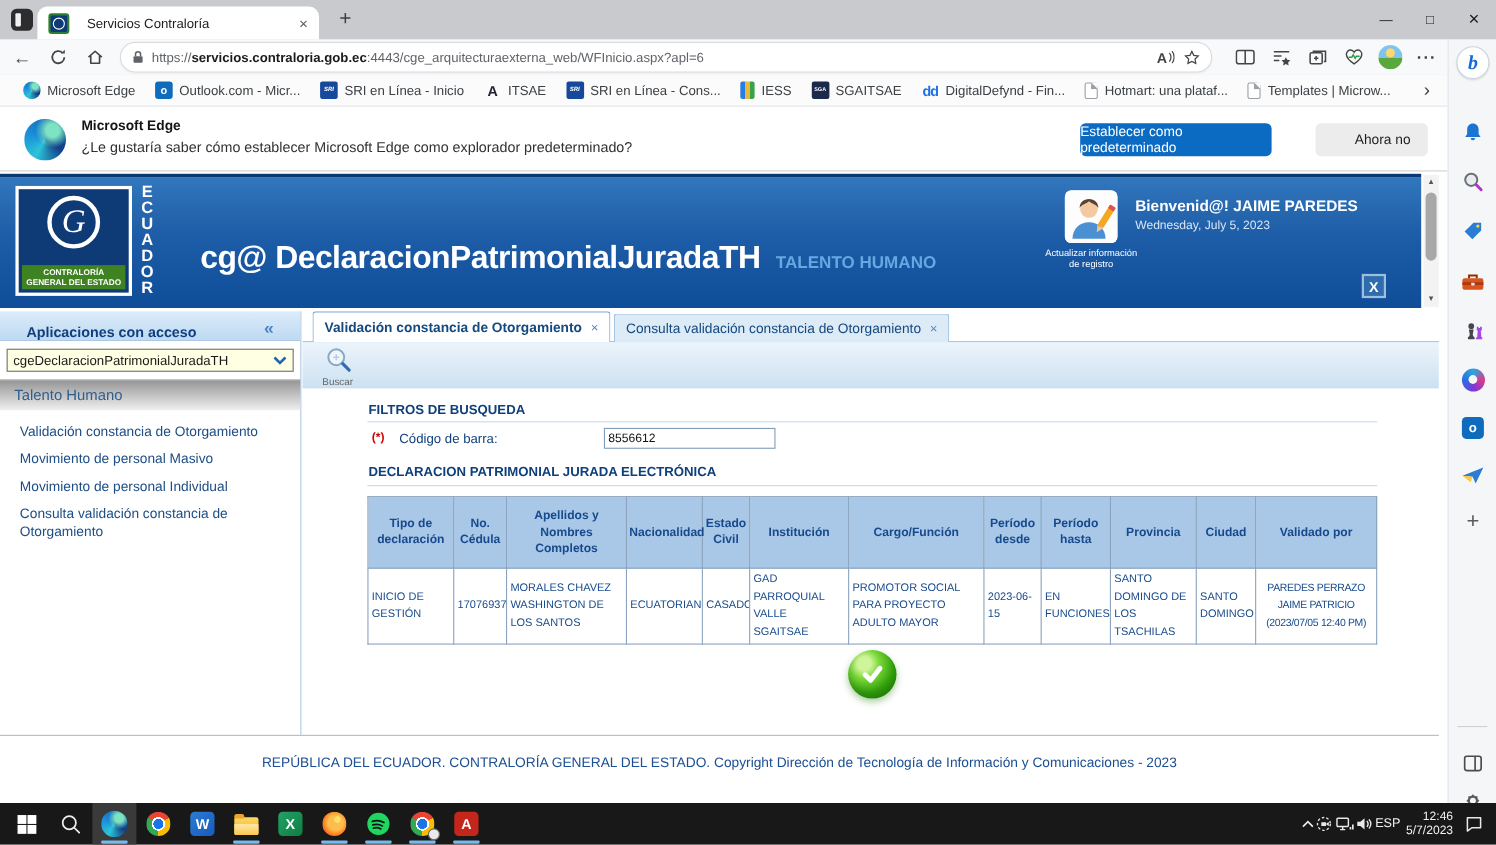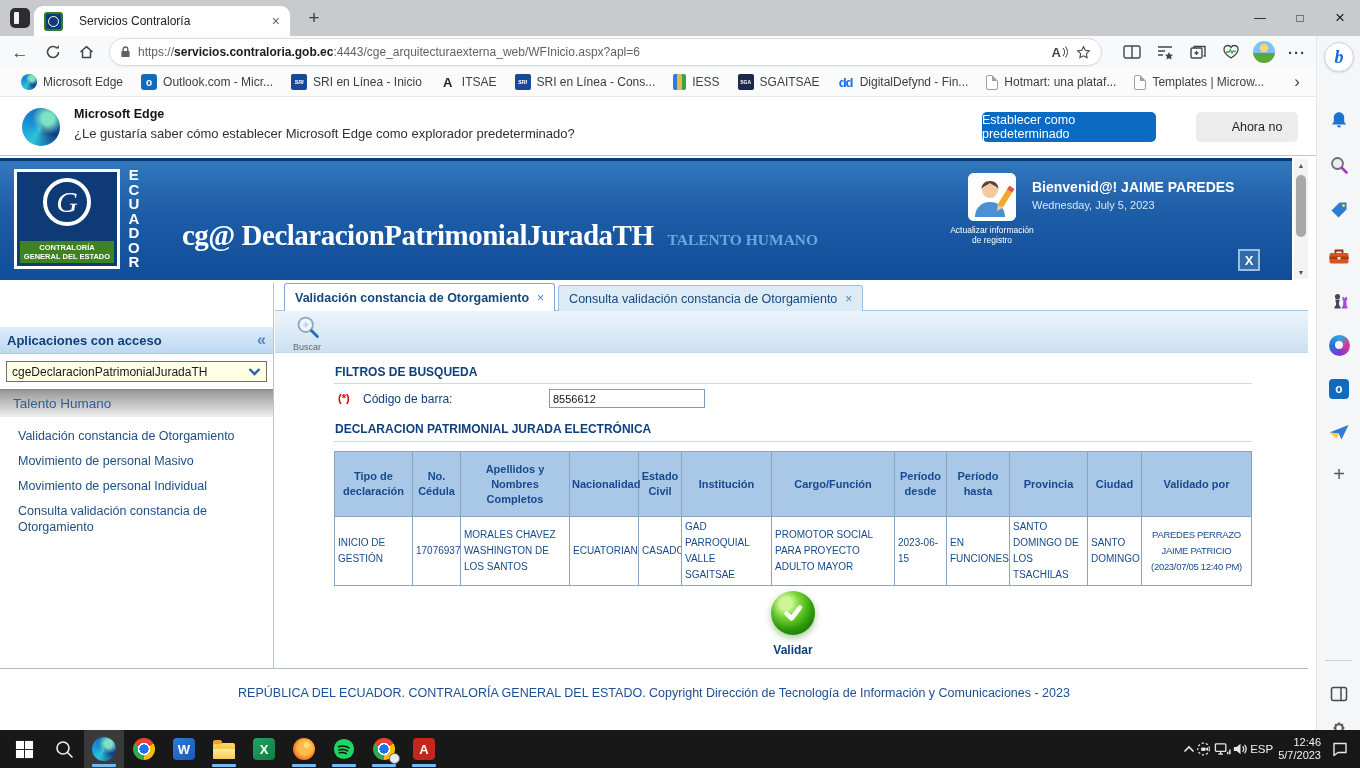--- a/index.html
+++ b/index.html
@@ -73,37 +73,37 @@
 
   .appheader{position:absolute;left:0;top:2px;width:1292px;height:122px;box-sizing:border-box;border-top:3px solid #0a3a74;
     background:linear-gradient(180deg,#3277bd 0%,#1d5ca6 45%,#0f4d98 100%);}
   .cgebox{position:absolute;left:14px;top:8px;width:106px;height:100px;border:3px solid #fff;background:#0e3b76;box-sizing:border-box;}
   .cgecirc{position:absolute;left:50%;top:6px;transform:translateX(-50%);width:48px;height:48px;border:4px solid #fff;border-radius:50%;
     display:flex;align-items:center;justify-content:center;color:#fff;font-family:"Liberation Serif",serif;font-size:30px;font-style:italic;box-sizing:border-box;}
   .cgecap{position:absolute;left:3px;right:3px;bottom:3px;background:#3f8221;color:#fff;font-size:7.5px;font-weight:bold;
     text-align:center;line-height:9px;padding:2px 1px;}
   .vert{position:absolute;left:128px;top:7px;display:flex;flex-direction:column;align-items:center;color:#fff;
     font-weight:bold;font-size:15px;line-height:14.5px;}
-  .apptitle{position:absolute;left:182px;top:58px;display:flex;align-items:baseline;white-space:nowrap;font-family:Liberation Serif, serif;}
+  .apptitle{position:absolute;left:182px;top:58px;display:flex;align-items:baseline;white-space:nowrap;}
   .tmain{color:#fff;font-weight:bold;font-size:29px;letter-spacing:-0.5px;}
   .tsub{color:#64a9e2;font-weight:bold;font-size:15.5px;margin-left:14px;}
   .uav{position:absolute;left:968px;top:12px;width:48px;height:48px;border-radius:6px;overflow:hidden;background:#fdfdfd;}
   .uavcap{position:absolute;left:948px;top:64px;width:88px;text-align:center;color:#fff;font-size:8.5px;line-height:10px;}
   .welc{position:absolute;left:1032px;top:18px;color:#fff;font-weight:bold;font-size:14px;white-space:nowrap;}
   .wdate{position:absolute;left:1032px;top:38px;color:#d7e6f6;font-size:11px;}
   .appclose{position:absolute;left:1238px;top:88px;width:22px;height:22px;background:#2f6cae;border:2px solid #9dbede;
     color:#fff;font-weight:bold;font-size:13px;display:flex;align-items:center;justify-content:center;box-sizing:border-box;}
 
   .hscroll{position:absolute;left:1294px;top:3px;width:14px;height:120px;background:#f3f3f3;}
   .scar{position:absolute;left:0;width:14px;height:13px;display:flex;align-items:center;justify-content:center;font-size:7px;color:#555;}
   .sthumb{position:absolute;left:2px;top:16px;width:10px;height:62px;background:#a8a8a8;border-radius:5px;}
 
   
   .sidebar{position:absolute;left:0;top:127px;width:274px;height:385px;background:#fff;border-right:1px solid #aac8e6;box-sizing:border-box;}
-  .sbhead{height:26px;background:linear-gradient(#dcecfb,#bed9f1);display:flex;align-items:center;padding:0 7px;border-bottom:1px solid #aac8e6;margin-top:44px;}
+  .sbhead{height:26px;background:linear-gradient(#dcecfb,#bed9f1);display:flex;align-items:flex-end;padding:0 24px;border-bottom:1px solid #aac8e6;}
   .sbtitle{font-weight:bold;font-size:13px;color:#0f3f7e;flex:1;}
   .sbcollapse{color:#4a86c8;font-size:16px;font-weight:bold;}
   .appselect{margin:7px 6px 4px;height:19px;border:1px solid #6f6f6f;background:#feffe3;display:flex;align-items:center;
     padding:0 5px;font-size:12px;color:#1a1a1a;}
   .appselect .lbl{flex:1;white-space:nowrap;overflow:hidden;}
   .sbgroup{margin-top:7px;height:27px;background:linear-gradient(#969696,#f0f0f0);border-top:1px solid #8a8a8a;
     display:flex;align-items:center;padding:0 13px;font-size:13.5px;color:#2f5e8e;}
   .sbmenu{padding:11px 0 0 18px;}
   .side-item{font-size:12.5px;color:#1d4e85;margin-bottom:9px;line-height:16px;padding-right:22px;cursor:pointer;}
 
@@ -453,21 +453,20 @@
                 <td>PAREDES PERRAZO JAIME PATRICIO (2023/07/05 12:40 PM)</td>
               </tr>
             </tbody>
         </table>
         <div class="vwrap">
           <div class="orb">
             <svg width="26" height="26" viewBox="0 0 26 26">
                 <path d="M6.5 13.5l5 5 8.5-11" fill="none" stroke="#fff" stroke-width="4.5" stroke-linecap="round" stroke-linejoin="round"></path>
               </svg>
           </div>
-          <div class="vlabel">Validar</div>
         </div>
       </div>
     </div>
 
     <div class="pg-divider"></div>
     <div class="pg-footer">REPÚBLICA DEL ECUADOR. CONTRALORÍA GENERAL DEL ESTADO. Copyright Dirección de Tecnología de Información y Comunicaciones - 2023</div>
   </div>
 
   <div class="esidebar">
     <div class="esb" style="top:6px;left:7px;width:30px;height:30px;">

